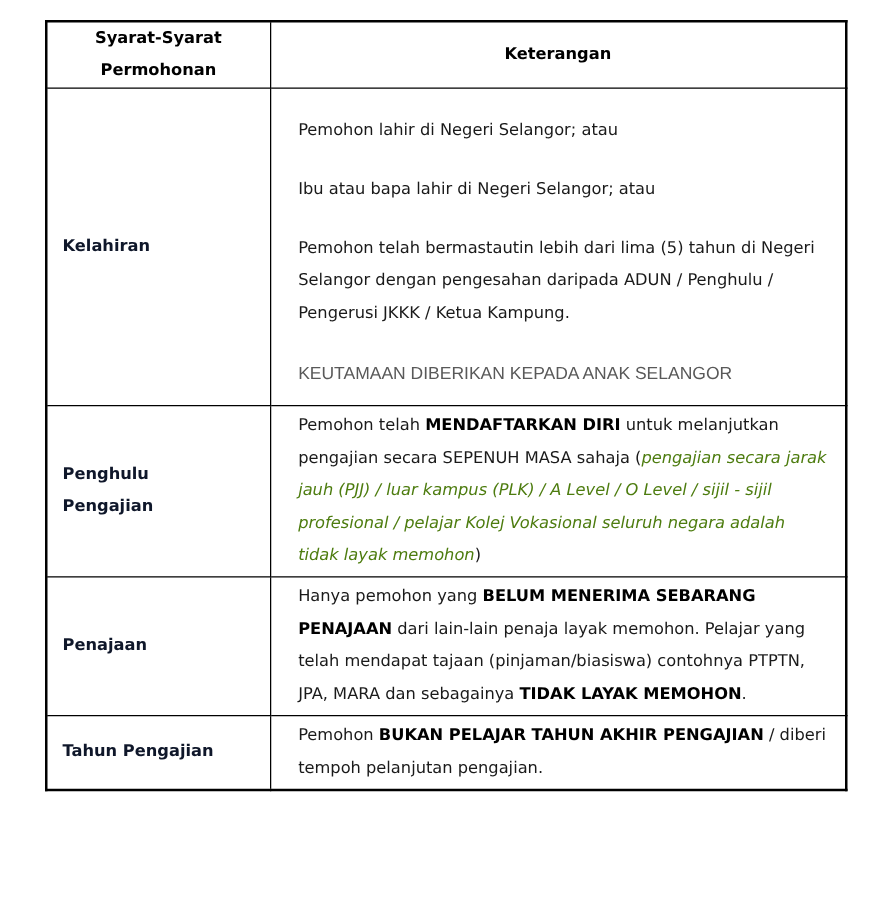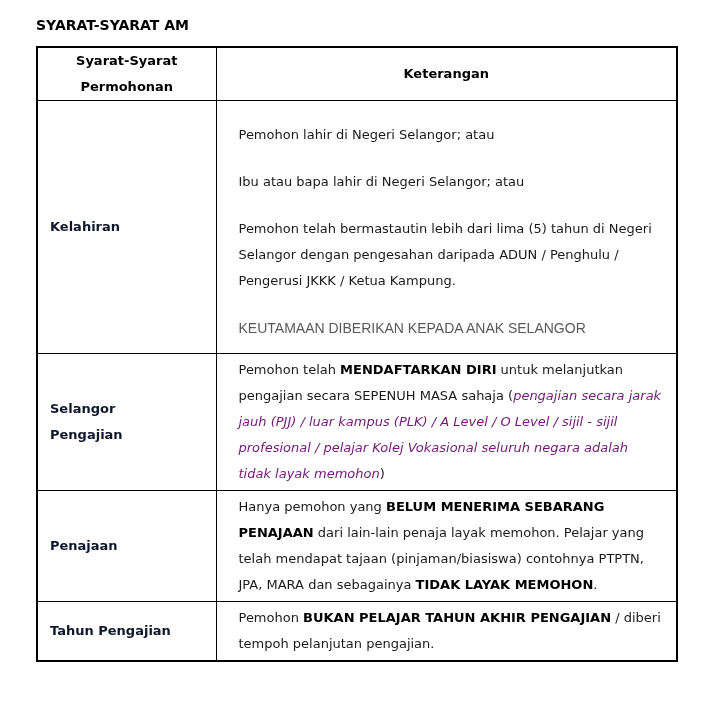--- a/index.html
+++ b/index.html
@@ -65,34 +65,33 @@
     padding-top: 0;
   }
   td.content-cell p {
     margin: 0;
   }
   td.content-cell.multi p {
     margin: 21px 0 8px 0;
   }
   .seg-normal { color: #1a1a1a; }
   .seg-bold   { font-weight: bold; color: #000000; }
-  .seg-italic { font-style: italic; color: #701a75; }
+  .seg-italic { font-style: italic; color: #4d7c0f; }
   .seg-gray {
     font-family: "Liberation Sans", sans-serif;
     font-size: 14px;
     color: #595959;
     text-align: center;
   }
 </style>
 </head>
 <body>
 
 <div class="page">
 
-  <div class="doc-title">SYARAT-SYARAT AM</div>
 
   <table class="req-table">
     <colgroup>
       <col class="c1">
       <col class="c2">
     </colgroup>
     <thead>
       <tr>
         <th class="hdr-cell">Syarat-Syarat Permohonan</th>
         <th class="hdr-cell">Keterangan</th>
@@ -102,21 +101,21 @@
       <tr>
         <td class="label-cell">Kelahiran</td>
         <td class="content-cell tall multi">
             <p><span class="seg-normal">Pemohon lahir di Negeri Selangor; atau</span></p>
             <p><span class="seg-normal">Ibu atau bapa lahir di Negeri Selangor; atau</span></p>
             <p><span class="seg-normal">Pemohon telah bermastautin lebih dari lima (5) tahun di Negeri Selangor dengan pengesahan daripada ADUN / Penghulu / Pengerusi JKKK / Ketua Kampung.</span></p>
             <p><span class="seg-gray">KEUTAMAAN DIBERIKAN KEPADA ANAK SELANGOR</span></p>
           </td>
       </tr>
       <tr>
-        <td class="label-cell">Selangor Pengajian</td>
+        <td class="label-cell">Penghulu Pengajian</td>
         <td class="content-cell">
             <p><span class="seg-normal">Pemohon telah </span><span class="seg-bold">MENDAFTARKAN DIRI</span><span class="seg-normal"> untuk melanjutkan pengajian secara SEPENUH MASA sahaja (</span><span class="seg-italic">pengajian secara jarak jauh (PJJ) / luar kampus (PLK) / A Level / O Level / sijil - sijil profesional / pelajar Kolej Vokasional seluruh negara adalah tidak layak memohon</span><span class="seg-normal">)</span></p>
           </td>
       </tr>
       <tr>
         <td class="label-cell">Penajaan</td>
         <td class="content-cell">
             <p><span class="seg-normal">Hanya pemohon yang </span><span class="seg-bold">BELUM MENERIMA SEBARANG PENAJAAN</span><span class="seg-normal"> dari lain-lain penaja layak memohon. Pelajar yang telah mendapat tajaan (pinjaman/biasiswa) contohnya PTPTN, JPA, MARA dan sebagainya </span><span class="seg-bold">TIDAK LAYAK MEMOHON</span><span class="seg-normal">.</span></p>
           </td>
       </tr>

